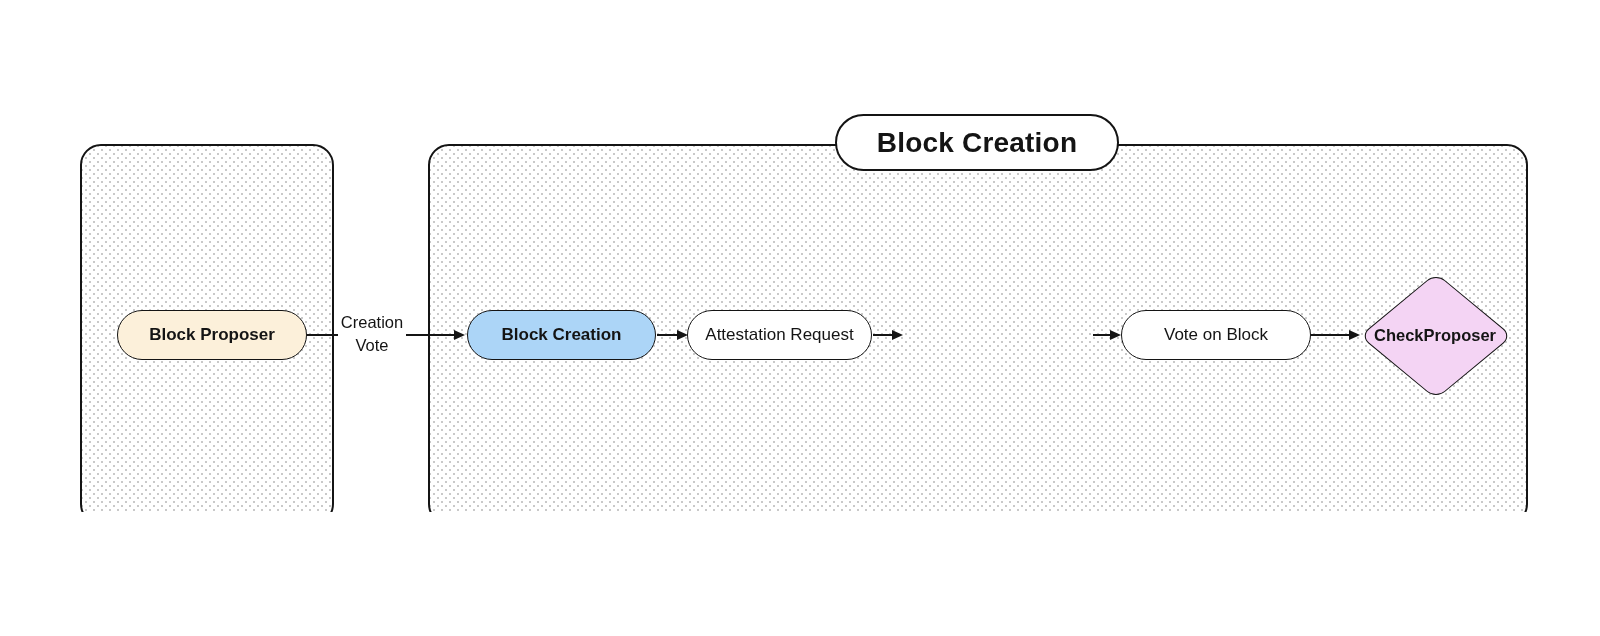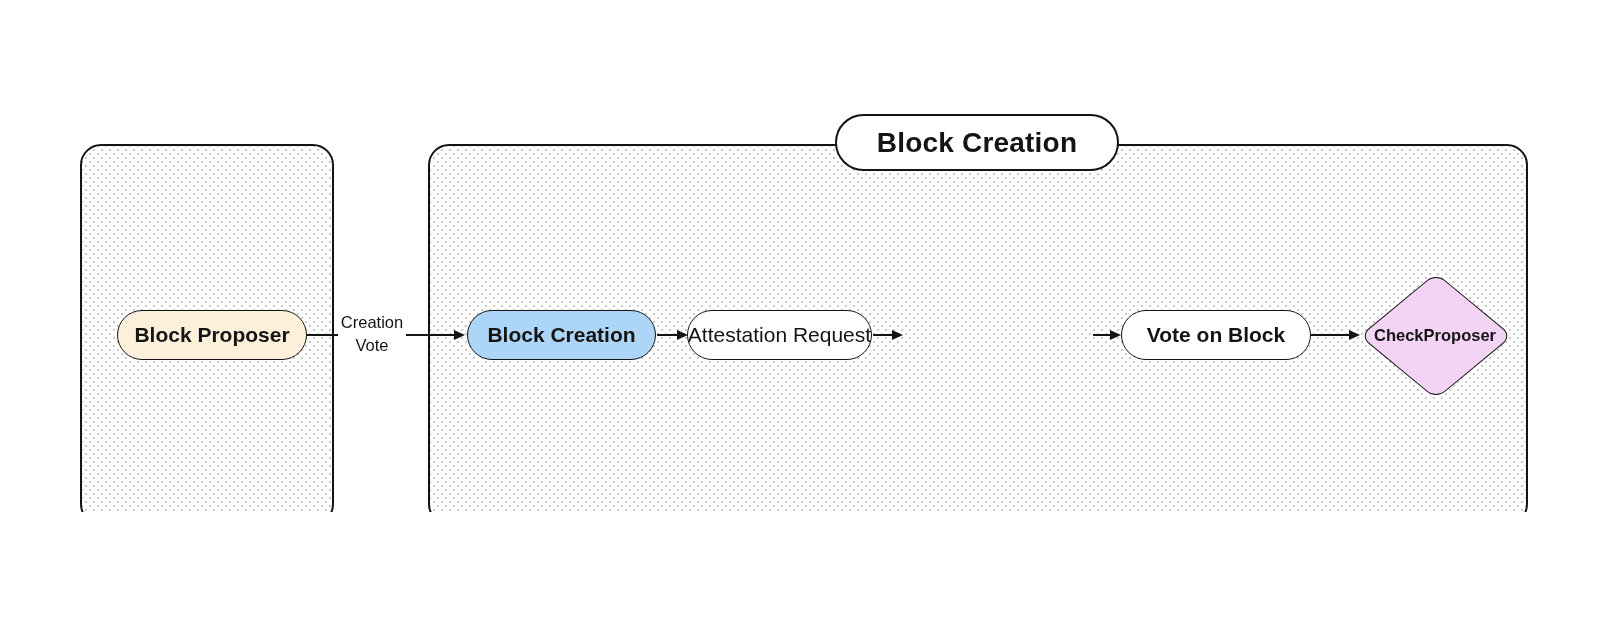--- a/index.html
+++ b/index.html
@@ -47,31 +47,31 @@
   }
 
   
   .node {
     position: absolute;
     top: 310px;
     height: 48px;
     border: 1.7px solid #141414;
     border-radius: 26px;
     display: flex; align-items: center; justify-content: center;
-    font-size: 21px;
+    font-size: 17px;
     background: #ffffff;
     z-index: 4;
     white-space: nowrap;
   }
   .node.bold { font-weight: 700; }
   .n-proposer    { left: 117px;  width: 188px; background: #fcf0da; }
   .n-creation    { left: 467px;  width: 187px; background: #acd5f7; }
   .n-attestation { left: 687px;  width: 183px; }
   .n-validator   { left: 902px;  width: 187px; }
-  .n-vote        { left: 1121px; width: 188px; font-weight: bold; }
+  .n-vote        { left: 1121px; width: 188px; }
 
   
   .diamond-wrap {
     position: absolute;
     left: 1360px; top: 273px;
     width: 150px; height: 124px;
     z-index: 4;
   }
   .diamond-shape {
     position: absolute;

